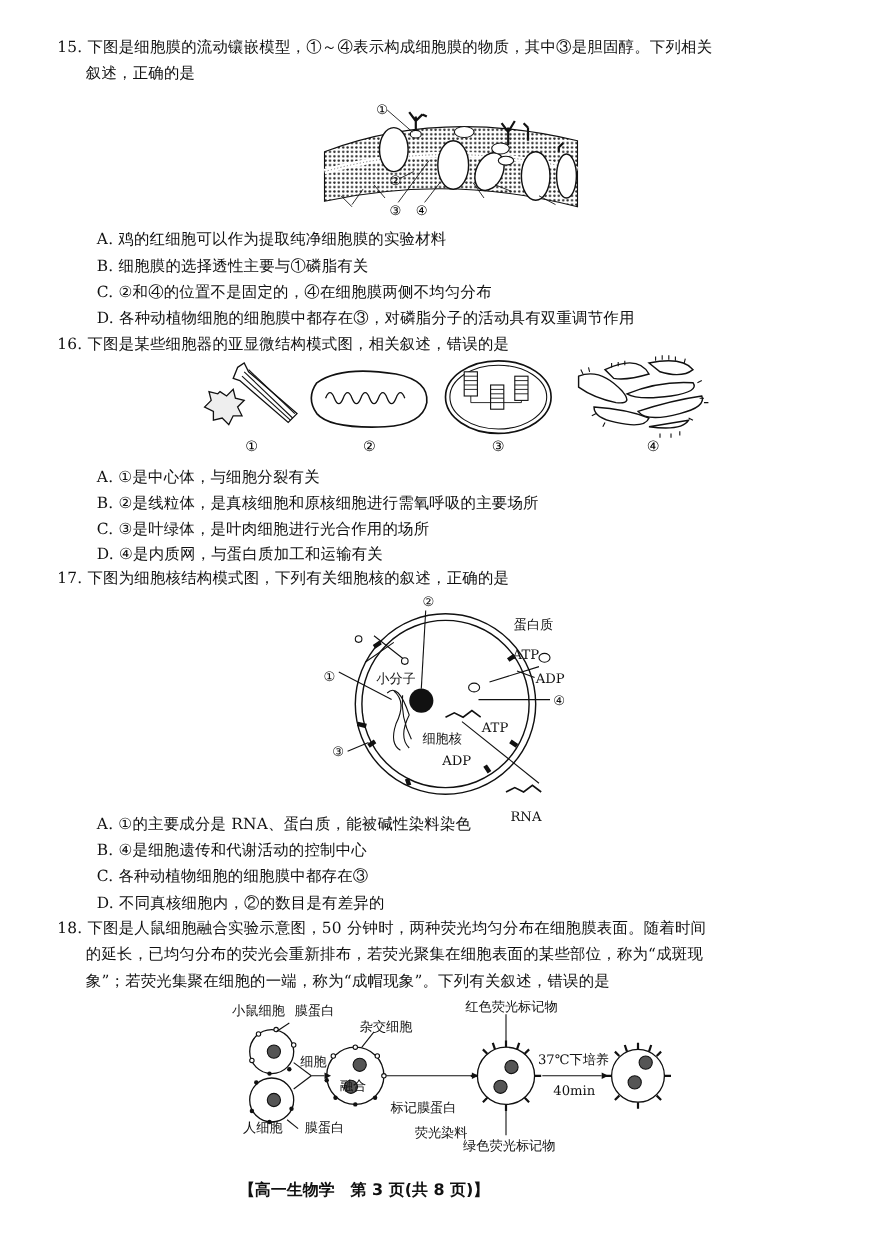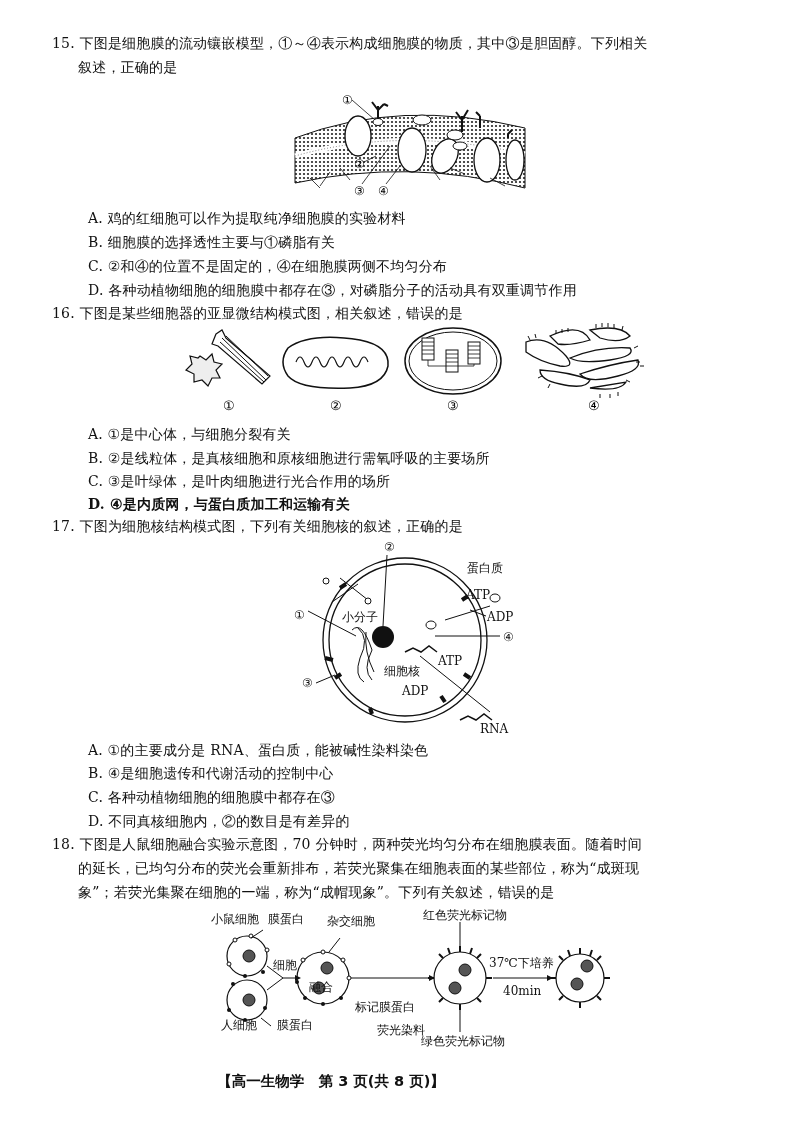--- a/index.html
+++ b/index.html
@@ -117,21 +117,21 @@
   </g>
   <text x="53" y="92" font-size="13" font-family="DejaVu Serif, serif">①</text>
   <text x="160" y="92" font-size="13" font-family="DejaVu Serif, serif">②</text>
   <text x="277" y="92" font-size="13" font-family="DejaVu Serif, serif">③</text>
   <text x="418" y="92" font-size="13" font-family="DejaVu Serif, serif">④</text>
 </svg>
 
 <div class="line opt" style="top:424px;">A. ①是中心体，与细胞分裂有关</div>
 <div class="line opt" style="top:448px;">B. ②是线粒体，是真核细胞和原核细胞进行需氧呼吸的主要场所</div>
 <div class="line opt" style="top:471px;">C. ③是叶绿体，是叶肉细胞进行光合作用的场所</div>
-<div class="line opt" style="top:494px;font-weight:bold;">D. ④是内质网，与蛋白质加工和运输有关</div>
+<div class="line opt" style="top:494px;">D. ④是内质网，与蛋白质加工和运输有关</div>
 
 <div class="line q" style="top:516px;">17. 下图为细胞核结构模式图，下列有关细胞核的叙述，正确的是</div>
 
 <div class="fig" style="left:280px;top:540px;width:260px;height:195px;">
   <svg width="260" height="195" viewBox="0 0 260 195" style="position:absolute;left:0;top:0;">
     <circle cx="125" cy="100" r="82" fill="none" stroke="#111" stroke-width="1.3"></circle>
     <circle cx="125" cy="100" r="76" fill="none" stroke="#111" stroke-width="1.3"></circle>
     <path d="M60,48 l6,-4 M45,118 l8,2 M55,138 l6,-4 M92,174 l-2,-6 M188,56 l-6,4 M190,138 l-6,-4 M165,162 l-4,-6" stroke="#111" stroke-width="4"></path>
     <circle cx="103" cy="97" r="11" fill="#111"></circle>
     <path d="M72,90 q10,-10 20,20 q-10,20 0,30 M78,88 q12,10 2,30 q-6,18 4,24 M86,92 q-2,20 8,40" fill="none" stroke="#111"></path>
@@ -153,29 +153,29 @@
   <span class="lbl" style="left:187px;top:21px;">蛋白质</span>
   <span class="lbl" style="left:186px;top:48px;">ATP</span>
   <span class="lbl" style="left:207px;top:70px;">ADP</span>
   <span class="lbl" style="left:14px;top:68px;">①</span>
   <span class="lbl" style="left:62px;top:70px;">小分子</span>
   <span class="lbl" style="left:223px;top:90px;">④</span>
   <span class="lbl" style="left:158px;top:114px;">ATP</span>
   <span class="lbl" style="left:104px;top:124px;">细胞核</span>
   <span class="lbl" style="left:22px;top:136px;">③</span>
   <span class="lbl" style="left:122px;top:144px;">ADP</span>
-  <span class="lbl" style="left:184px;top:182px;margin-left:16px;">RNA</span>
+  <span class="lbl" style="left:184px;top:195px;">RNA</span>
 </div>
 
 <div class="line opt" style="top:740px;">A. ①的主要成分是 RNA、蛋白质，能被碱性染料染色</div>
 <div class="line opt" style="top:763px;">B. ④是细胞遗传和代谢活动的控制中心</div>
 <div class="line opt" style="top:787px;">C. 各种动植物细胞的细胞膜中都存在③</div>
 <div class="line opt" style="top:811px;">D. 不同真核细胞内，②的数目是有差异的</div>
 
-<div class="line q" style="top:834px;">18. 下图是人鼠细胞融合实验示意图，70 分钟时，两种荧光均匀分布在细胞膜表面。随着时间</div>
+<div class="line q" style="top:834px;">18. 下图是人鼠细胞融合实验示意图，50 分钟时，两种荧光均匀分布在细胞膜表面。随着时间</div>
 <div class="line qc" style="top:858px;">的延长，已均匀分布的荧光会重新排布，若荧光聚集在细胞表面的某些部位，称为“成斑现</div>
 <div class="line qc" style="top:882px;">象”；若荧光集聚在细胞的一端，称为“成帽现象”。下列有关叙述，错误的是</div>
 
 <div class="fig" style="left:205px;top:908px;width:420px;height:150px;">
   <svg width="420" height="150" viewBox="0 0 420 150" style="position:absolute;left:0;top:0;">
     <g fill="#fff" stroke="#111" stroke-width="1.2">
       <circle cx="42" cy="48" r="20"></circle>
         <circle cx="42" cy="92" r="20"></circle>
       <circle cx="118" cy="70" r="26"></circle>
       <circle cx="255" cy="70" r="26"></circle>
@@ -226,21 +226,21 @@
     <line x1="288" y1="70" x2="342" y2="70" stroke="#111"></line>
     <polygon points="342,67 348,70 342,73" fill="#111"></polygon>
     <line x1="255" y1="14" x2="255" y2="40" stroke="#111"></line>
     <line x1="255" y1="100" x2="255" y2="124" stroke="#111"></line>
     <line x1="58" y1="22" x2="46" y2="30" stroke="#111"></line>
     <line x1="66" y1="118" x2="56" y2="110" stroke="#111"></line>
     <line x1="135" y1="30" x2="124" y2="44" stroke="#111"></line>
   </svg>
   <span class="lbl" style="left:6px;top:4px;">小鼠细胞</span>
   <span class="lbl" style="left:63px;top:4px;">膜蛋白</span>
-  <span class="lbl" style="left:122px;top:6px;">杂交细胞</span>
+  <span class="lbl" style="left:122px;top:18px;">杂交细胞</span>
   <span class="lbl" style="left:68px;top:50px;">细胞</span>
   <span class="lbl" style="left:68px;top:72px;padding-left:36px;">融合</span>
   <span class="lbl" style="left:172px;top:76px;margin-top:39px;">荧光染料</span>
   <span class="lbl" style="left:150px;top:92px;">标记膜蛋白</span>
   <span class="lbl" style="left:218px;top:0px;">红色荧光标记物</span>
   <span class="lbl" style="left:216px;top:126px;">绿色荧光标记物</span>
   <span class="lbl" style="left:284px;top:48px;">37℃下培养</span>
   <span class="lbl" style="left:298px;top:76px;">40min</span>
   <span class="lbl" style="left:16px;top:110px;">人细胞</span>
   <span class="lbl" style="left:72px;top:110px;">膜蛋白</span>

